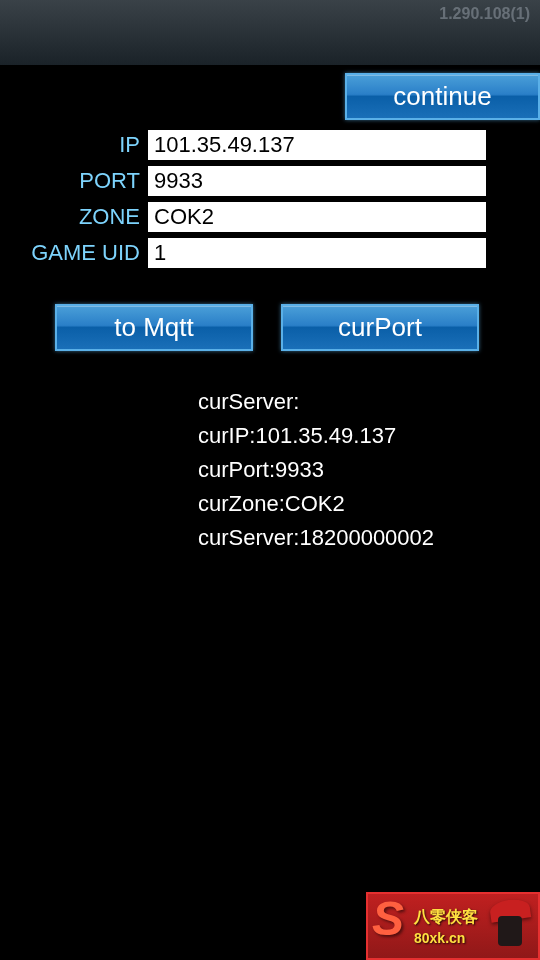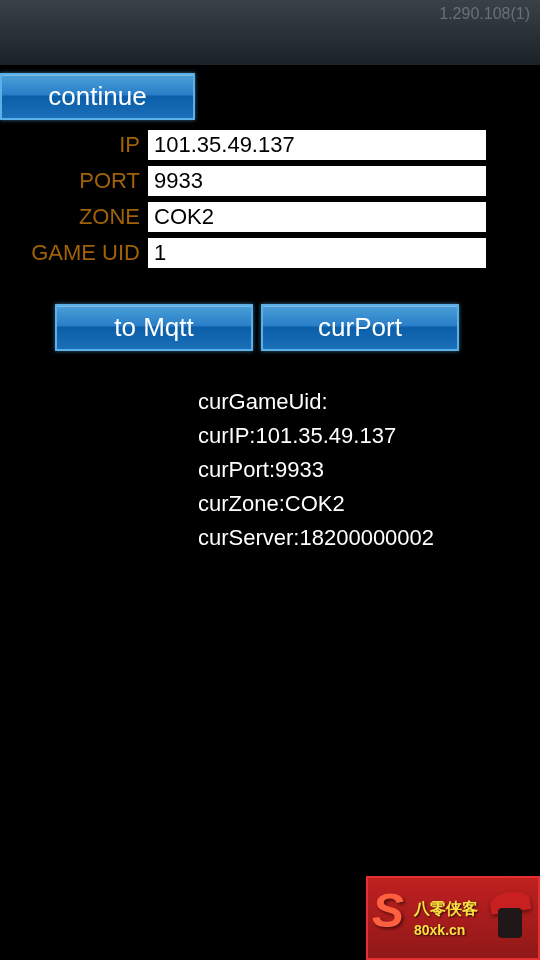--- a/index.html
+++ b/index.html
@@ -20,28 +20,28 @@
       height: 65px;
       background: linear-gradient(to bottom, #3a4248 0%, #2a3238 50%, #1a2228 100%);
       position: relative;
     }
     .header-text {
       position: absolute;
       right: 10px;
       top: 5px;
       color: rgba(200, 210, 220, 0.35);
       font-size: 16px;
-      font-weight: normal;
+      font-weight: bold;
     }
     .content {
       padding: 0;
     }
     .continue-row {
       display: flex;
-      justify-content: flex-start;
+      justify-content: flex-end;
       padding: 8px 0 10px 0;
     }
     .btn {
       background: linear-gradient(to bottom, #4a9fd8 0%, #2a7fc8 45%, #0a5fa8 50%, #1a6fb8 100%);
       border: 2px solid #5ab0e8;
       color: #fff;
       font-size: 26px;
       padding: 8px 0;
       text-align: center;
       cursor: pointer;
@@ -53,36 +53,36 @@
       line-height: 27px;
     }
     .form-row {
       display: flex;
       align-items: center;
       margin-bottom: 6px;
     }
     .form-label {
       width: 148px;
       text-align: right;
-      color: #a16207;
+      color: #7dd3fc;
       font-size: 22px;
       padding-right: 8px;
     }
     .form-input {
       width: 338px;
       height: 30px;
       background: #fff;
       border: none;
       font-size: 22px;
       padding: 0 6px;
       color: #000;
     }
     .button-row {
       display: flex;
-      gap: 8px;
+      gap: 28px;
       padding: 30px 0 0 55px;
     }
     .btn-action {
       width: 198px;
       height: 47px;
       line-height: 27px;
     }
     .status-block {
       padding: 35px 0 0 198px;
       color: #fff;
@@ -90,21 +90,21 @@
       line-height: 32px;
     }
     .status-line {
       margin-bottom: 2px;
     }
     .watermark {
       position: absolute;
       bottom: 0;
       right: 0;
       width: 174px;
-      height: 84px;
+      height: 68px;
       border: 2px solid #e63030;
       background: linear-gradient(to bottom, #c02020 0%, #901818 100%);
       display: flex;
       align-items: center;
       padding: 4px;
     }
     .wm-dragon {
       width: 42px;
       height: 54px;
       position: relative;
@@ -197,21 +197,21 @@
     <div class="form-label">GAME UID</div>
     <input class="form-input" type="text" value="1" style="">
   </div>
 
   <div class="button-row">
     <button class="btn btn-action">to Mqtt</button>
     <button class="btn btn-action">curPort</button>
   </div>
 
   <div class="status-block">
-    <div class="status-line">curGameUid:</div>
+    <div class="status-line">curServer:</div>
     <div class="status-line">curIP:101.35.49.137</div>
     <div class="status-line">curPort:9933</div>
     <div class="status-line">curZone:COK2</div>
     <div class="status-line">curServer:18200000002</div>
   </div>
 
 </div>
 
 <div class="watermark">
   <div class="wm-dragon"></div>

